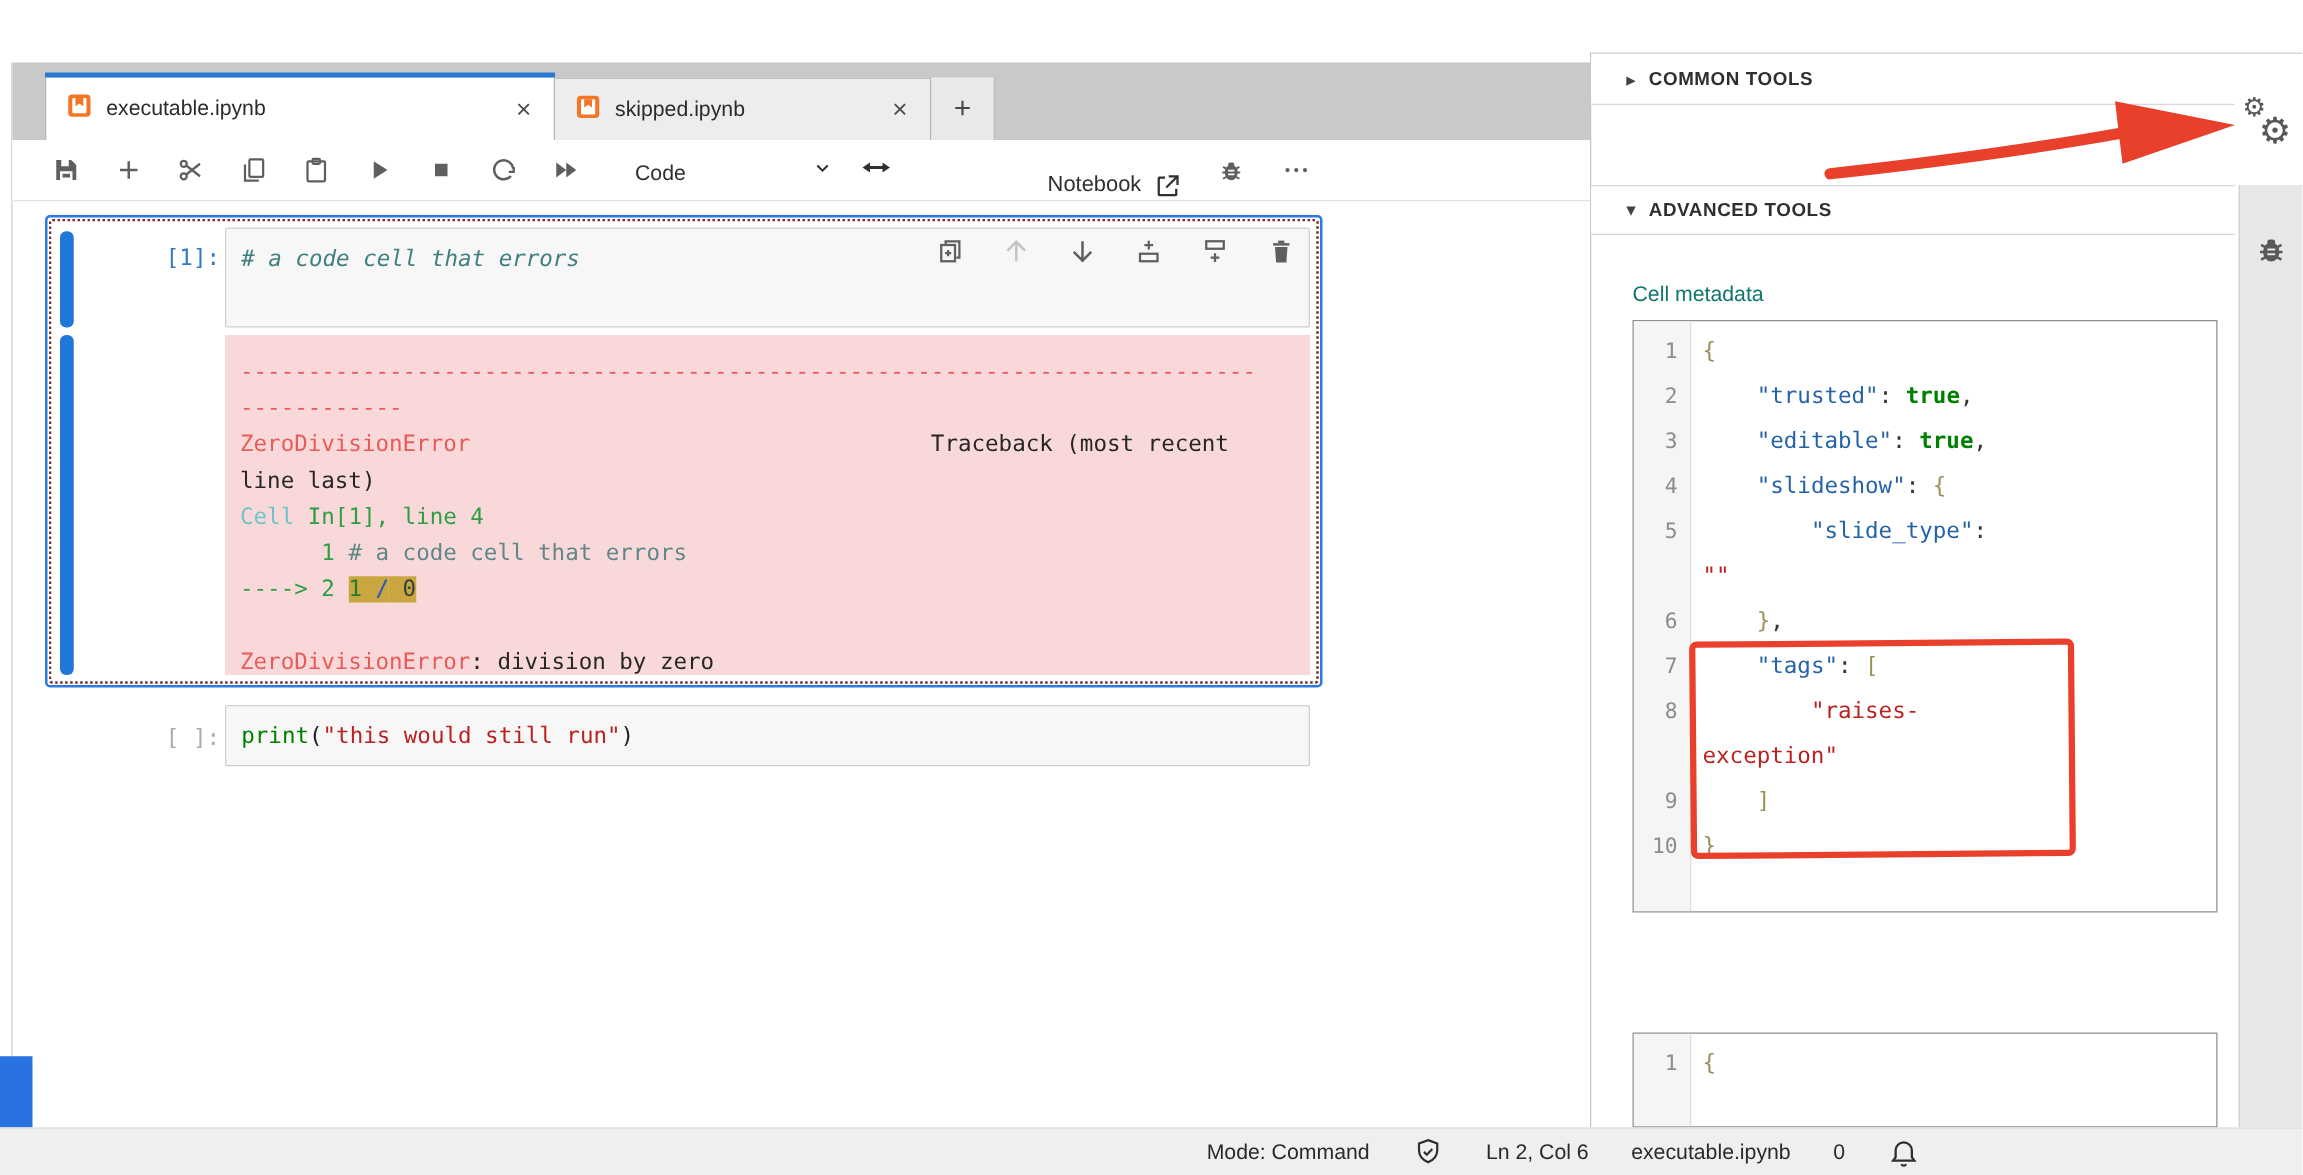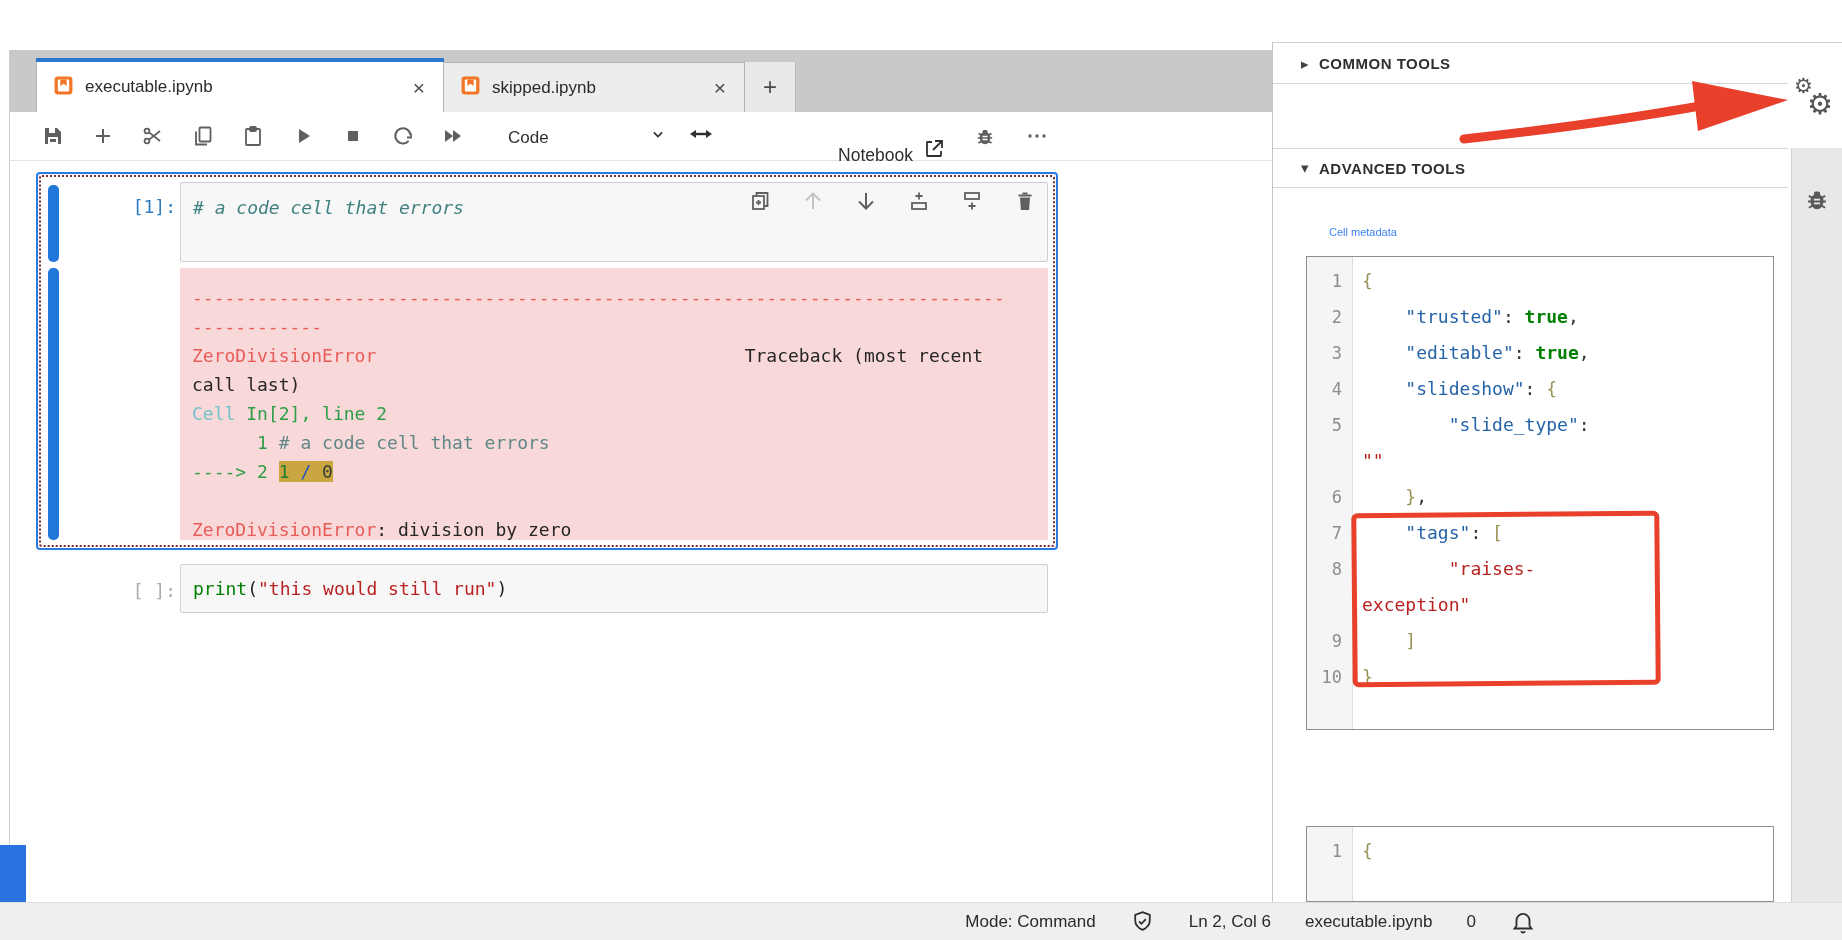--- a/index.html
+++ b/index.html
@@ -23,21 +23,21 @@
 
   
   .toolbar{left:10px;top:112px;width:1262px;height:49px;background:#fff;border-bottom:1px solid #e3e3e3;
            box-sizing:border-box;display:flex;align-items:center;padding:0 222px 0 30px;}
   .tbtn{width:26px;height:26px;display:flex;align-items:center;justify-content:center;color:#5f5f5f;margin-right:24px;flex:none;}
   .tbtn svg{display:block;}
   .select{display:flex;align-items:flex-end;justify-content:space-between;width:160px;margin-left:18px;color:#2f2f2f;flex:none;}
   .select-label{font-size:17px;}
   .harrow{margin-left:20px;color:#2f2f2f;flex:none;}
   .tb-right{margin-left:auto;display:flex;align-items:center;}
-  .kernel{display:flex;align-items:flex-end;font-size:17.5px;color:#2f2f2f;margin-top:31px;}
+  .kernel{display:flex;align-items:flex-start;font-size:17.5px;color:#2f2f2f;margin-top:31px;}
   .kernel svg{margin-left:9px;}
   .tb-right .tbtn{margin-right:0;margin-left:26px;}
 
   
   .cell1{left:36px;top:172px;width:1022px;height:378px;border:2px solid #2a7ae2;border-radius:4px;box-sizing:border-box;background:#fff;}
   .cell1-dotted{position:absolute;inset:1px;border:2px dotted #7c2a2a;border-radius:3px;pointer-events:none;}
   .collapser{position:absolute;left:10px;width:11px;background:#2176d9;border-radius:5px;}
   .prompt{position:absolute;font-size:18px;line-height:26px;width:80px;text-align:right;}
   .in-prompt{color:#2e7bbf;}
   .empty-prompt{color:#ababab;}
@@ -69,21 +69,21 @@
   .hl-d{color:#33413a;}
 
   
   .side-divider{left:1272px;top:42px;width:1px;height:860px;background:#c6c6c6;}
   .side-topline{left:1273px;top:42px;width:569px;height:1px;background:#cfcfcf;}
   .side-header{left:1273px;width:515px;height:40px;display:flex;align-items:center;padding-left:28px;box-sizing:border-box;background:#fff;}
   .side-header .caret{font-size:15px;color:#424242;width:18px;}
   .side-header .hlabel{font-size:15px;font-weight:bold;letter-spacing:.5px;color:#2f2f2f;}
   .hdr-common{top:44px;border-bottom:1px solid #d8d8d8;}
   .hdr-advanced{top:148px;border-top:1px solid #d8d8d8;border-bottom:1px solid #d8d8d8;}
-  .meta-label{font-size:11px;color:#3b82f6;margin-left:23px;}
+  .meta-label{font-size:17px;color:#0f766e;}
   .editor{position:absolute;border:1px solid #8f8f8f;background:#fff;box-sizing:border-box;overflow:hidden;}
   .gutter-bg{position:absolute;left:0;top:0;bottom:0;width:45px;background:#f5f5f5;border-right:1px solid #dedede;}
   .ed-rows{position:relative;padding-top:6px;}
   .ed-row{display:flex;}
   .gut{flex:0 0 44px;text-align:right;padding-right:9px;color:#8c8c8c;font-family:"DejaVu Sans Mono",monospace;
        font-size:17px;line-height:36px;box-sizing:border-box;}
   .cl{padding-left:11px;white-space:pre;font-family:"DejaVu Sans Mono",monospace;font-size:18px;line-height:36px;color:#333;}
 
   
   .rail{left:1791px;top:148px;width:51px;height:754px;background:#e8e8e8;border-left:1px solid #cfcfcf;box-sizing:border-box;
@@ -279,22 +279,22 @@
             <path d="M7 8.5h10l-.9 12.5H7.9z" fill="currentColor"></path>
             <rect x="5.5" y="5.5" width="13" height="2" fill="currentColor"></rect>
             <rect x="9.5" y="3.5" width="5" height="2" fill="currentColor"></rect>
           </svg>
       </span>
     </div>
     <div class="output">
       <div class="err"><span class="ansi-red">---------------------------------------------------------------------------
 ------------
 </span><span class="ansi-red">ZeroDivisionError</span><span>                                  Traceback (most recent 
-</span><span>call last)
-</span><span class="ansi-cyan">Cell</span><span> </span><span class="ansi-green">In[2], line 2
+</span><span>line last)
+</span><span class="ansi-cyan">Cell</span><span> </span><span class="ansi-green">In[1], line 4
 </span><span>      </span><span class="ansi-green">1 </span><span class="dim"># a code cell that errors
 </span><span class="ansi-green">----&gt; 2 </span><span class="hl hl-g">1 </span><span class="hl hl-b">/</span><span class="hl hl-d"> 0</span><span>
 
 </span><span class="ansi-red">ZeroDivisionError</span><span>: division by zero</span></div>
     </div>
   </div>
 
   <div class="abs prompt empty-prompt mono" style="left:96px;top:578px;">[ ]:</div>
   <div class="abs inputbox" style="left:180px;top:564px;width:868px;height:49px;padding:9px 12px;">
     <div class="nb-line"><span class="cm-builtin">print</span><span>(</span><span class="cm-string">"this would still run"</span><span>)</span></div>

